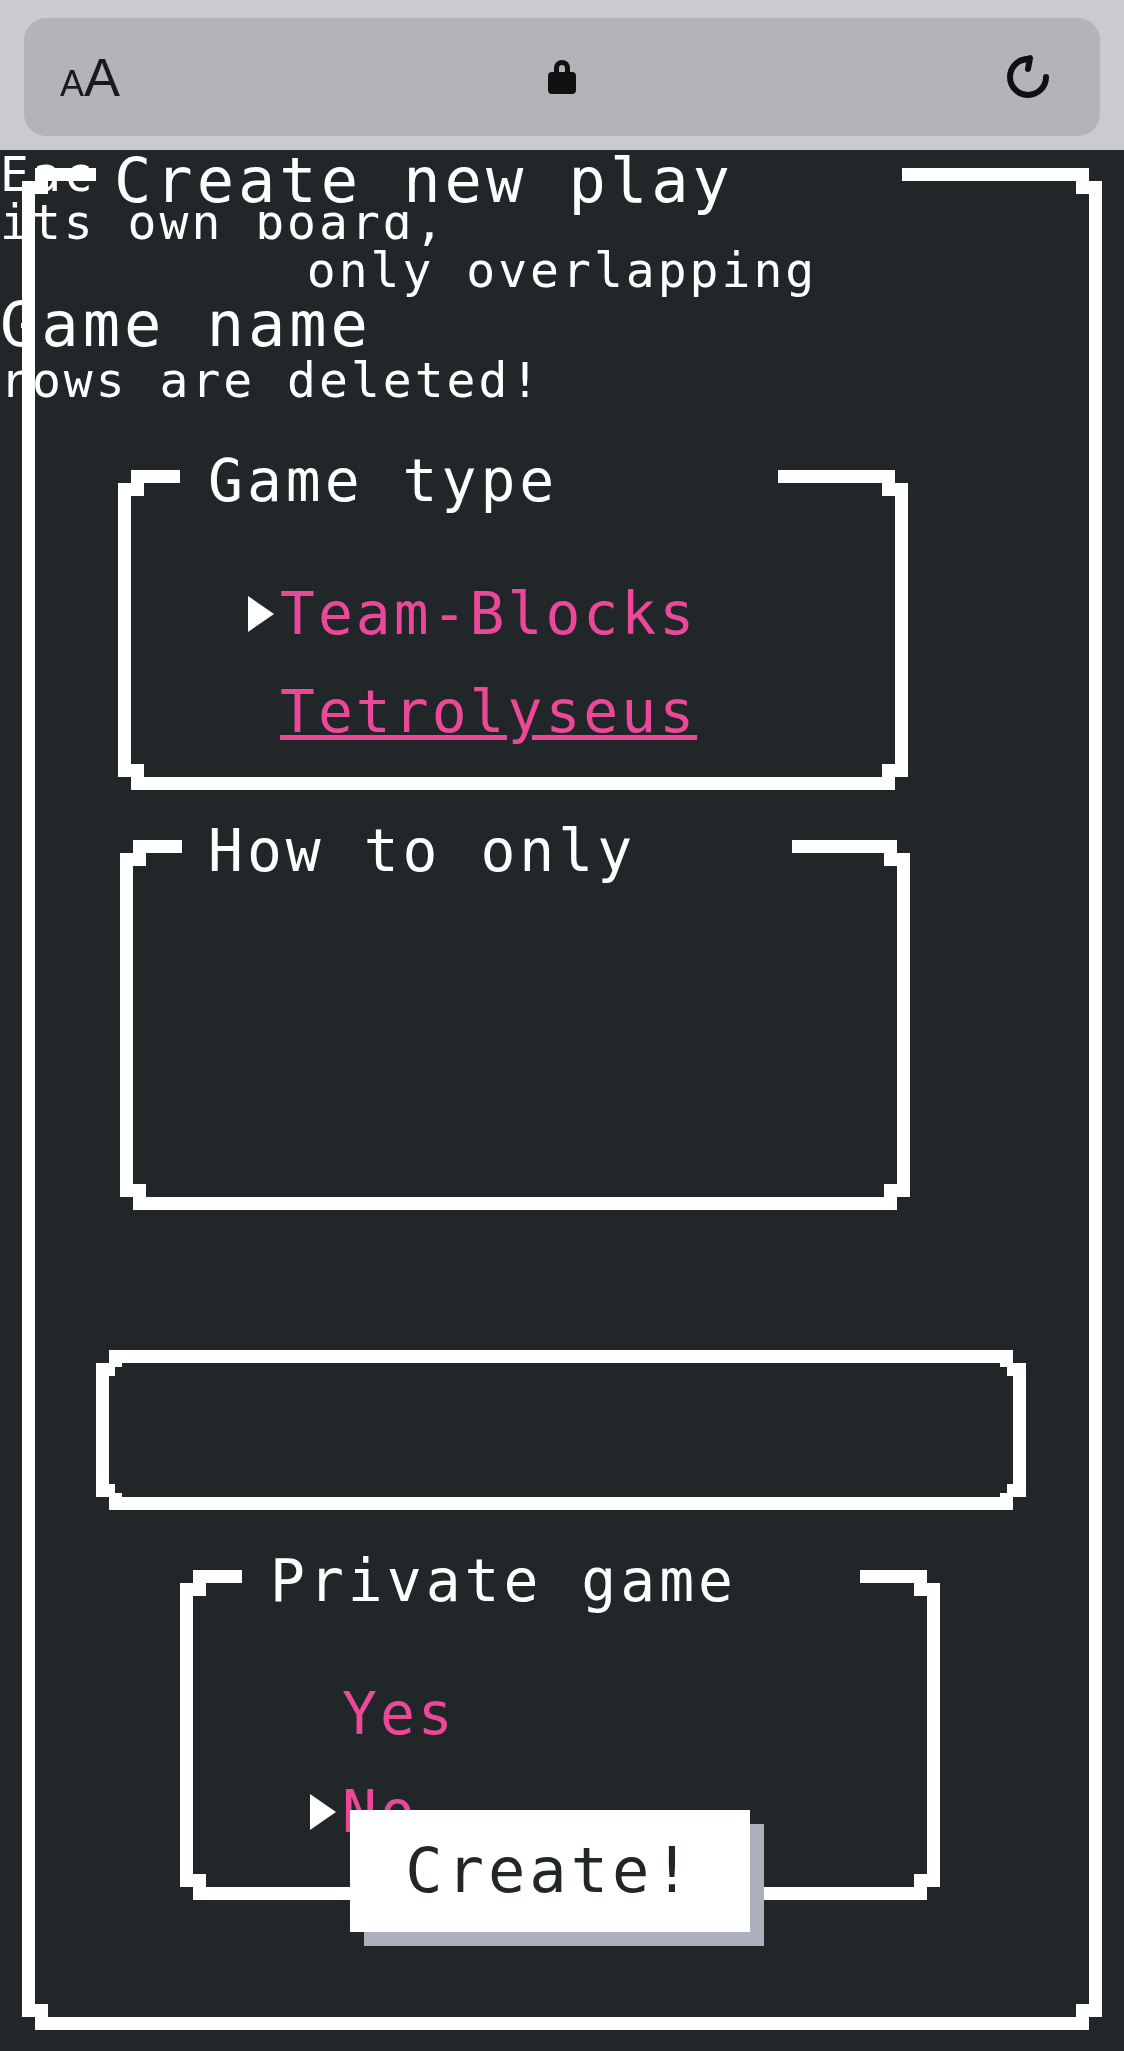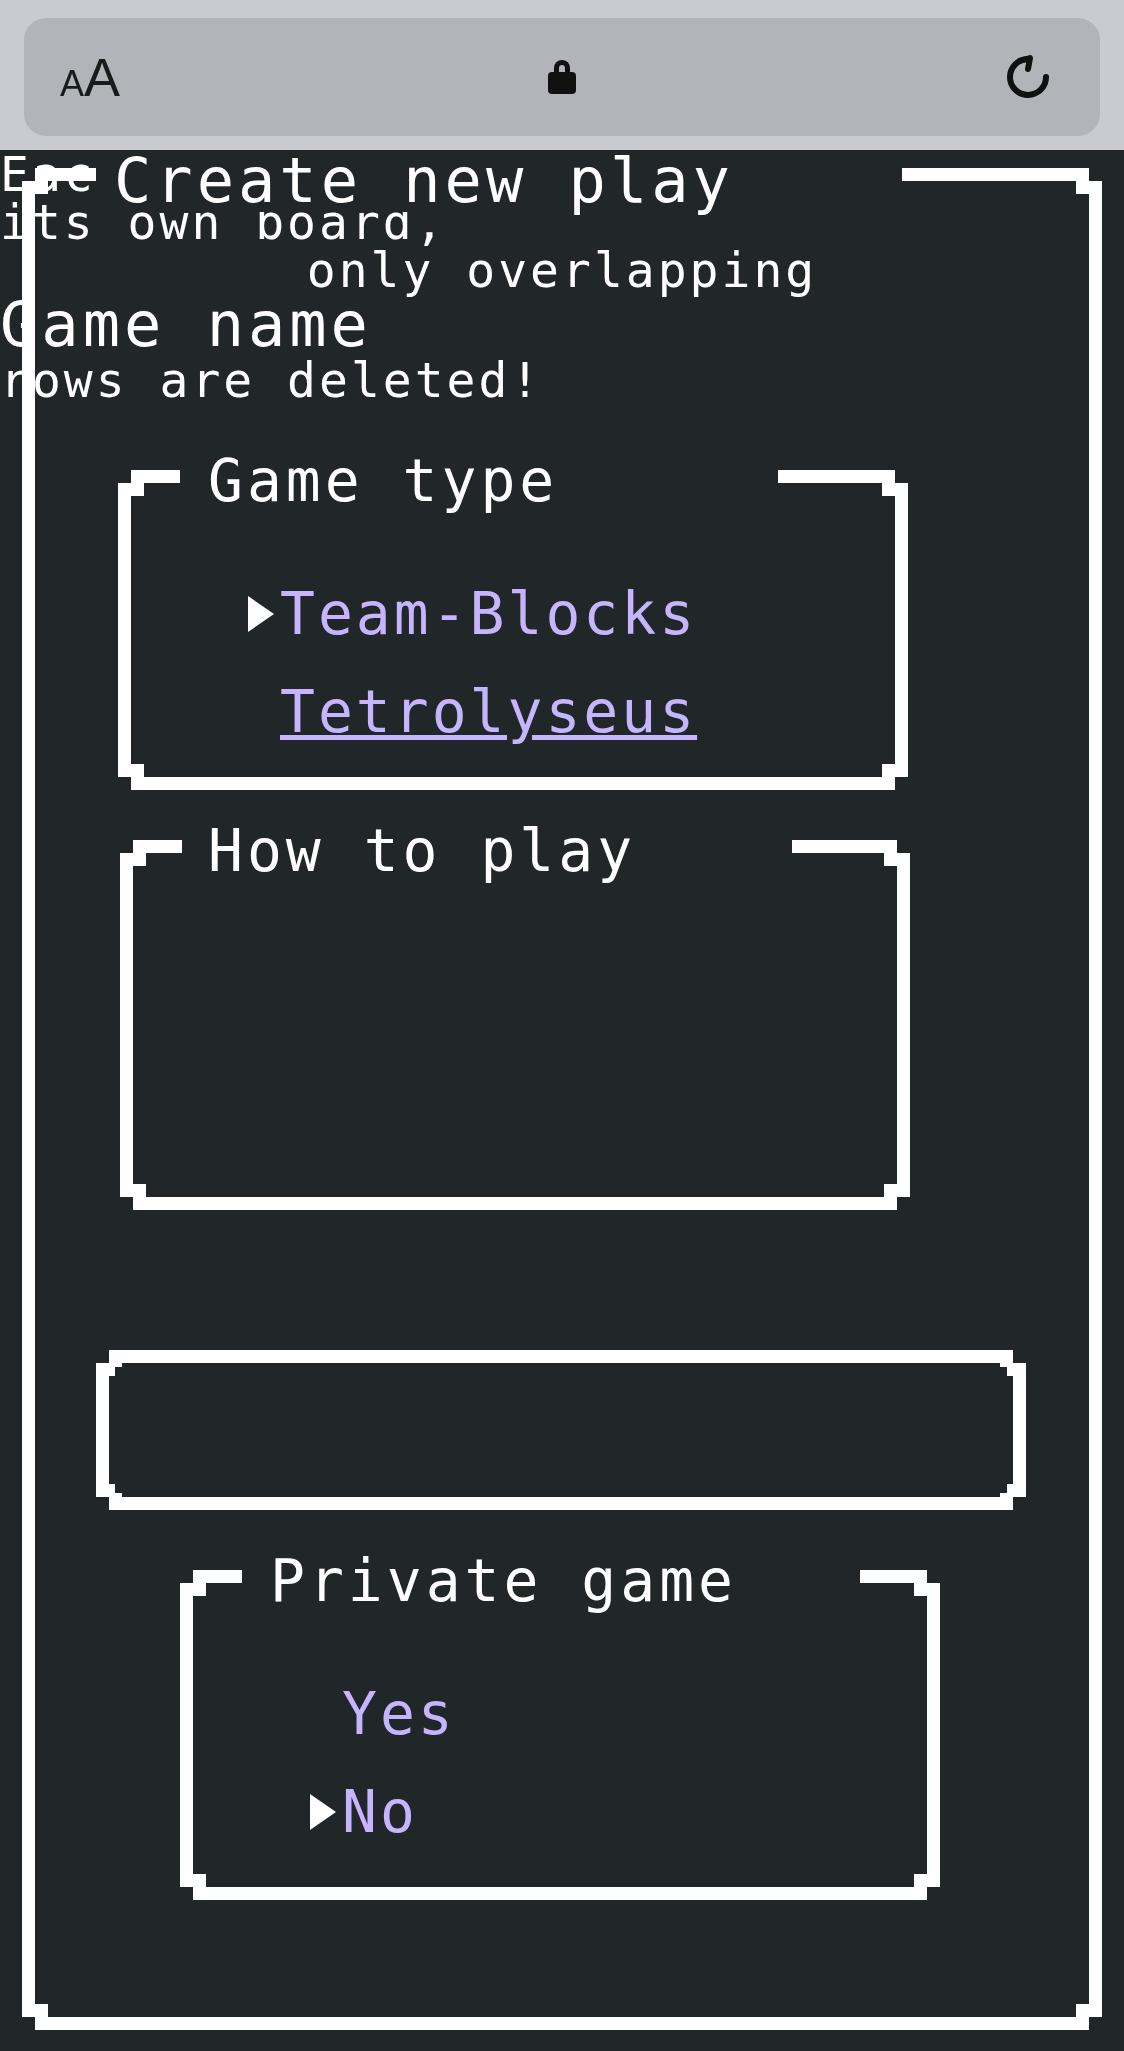--- a/index.html
+++ b/index.html
@@ -133,21 +133,21 @@
     color: #ffffff;
     line-height: 1;
     white-space: pre;
   }
 
   
   .opt-row {
     position: absolute;
     display: flex;
     align-items: center;
-    color: #c4b5fd;
+    color: #ec4899;
     white-space: nowrap;
     cursor: pointer;
   }
   .cursor-tri {
     flex: none;
     width: 0; height: 0;
     border-left: 26px solid #ffffff;
     border-top: 18px solid transparent;
     border-bottom: 18px solid transparent;
     margin-right: 6px;
@@ -254,21 +254,21 @@
       <div class="bar" style="left: 672px; top: 0px; width: 105px; height: 13px;"></div>
       <div class="bar" style="left: 13px; top: 357px; width: 764px; height: 13px;"></div>
       <div class="bar" style="left: 0px; top: 13px; width: 13px; height: 344px;"></div>
       <div class="bar" style="left: 777px; top: 13px; width: 13px; height: 344px;"></div>
       <div class="step" style="left: 0px; top: 0px; width: 13px; height: 13px; background: transparent;"></div>
       <div class="step" style="left: 13px; top: 13px; width: 13px; height: 13px;"></div>
       <div class="step" style="left: 764px; top: 13px; width: 13px; height: 13px;"></div>
       <div class="step" style="left: 13px; top: 344px; width: 13px; height: 13px;"></div>
       <div class="step" style="left: 764px; top: 344px; width: 13px; height: 13px;"></div>
     </div>
-  <div class="legend" id="legend-howto" style="font-size: 58px; letter-spacing: 4px; left: 190px; top: 672px;">How to play</div>
+  <div class="legend" id="legend-howto" style="font-size: 58px; letter-spacing: 4px; left: 190px; top: 672px;">How to only</div>
 
   <div class="pixtext" id="howto-l0" style="font-size: 48px; letter-spacing: 3px; left: 188px; top: 805px;">Each player has</div>
   <div class="pixtext" id="howto-l1" style="font-size: 48px; letter-spacing: 3px; left: 188px; top: 860px;">its own board,</div>
   <div class="pixtext" id="howto-l2" style="font-size: 48px; letter-spacing: 3px; left: 188px; top: 915px; text-align: center;">only overlapping</div>
   <div class="pixtext" id="gamename-label" style="font-size: 62px; letter-spacing: 4px; left: 90px; top: 1110px;">Game name</div>
 
   <div class="pixtext" id="howto-l3" style="font-size: 48px; letter-spacing: 3px; left: 188px; top: 970px;">rows are deleted!</div>
 
   <div class="pbox" id="frame-nameinput" style="left: 96px; top: 1200px; width: 930px; height: 160px;">
       <div class="bar" style="left: 13px; top: 0px; width: 904px; height: 13px;"></div>
@@ -299,14 +299,15 @@
 
   <div class="opt-row" id="pg-opt-0" style="font-size: 58px; letter-spacing: 3px; left: 310px; top: 1530px;">
     <span class="cursor-tri hidden"></span>
     <span>Yes</span>
   </div>
   <div class="opt-row" id="pg-opt-1" style="font-size: 58px; letter-spacing: 3px; left: 310px; top: 1628px;">
     <span class="cursor-tri"></span>
     <span>No</span>
   </div>
 
+  <button class="create-btn" id="create-button" style="left: 350px; top: 1660px; width: 400px; height: 122px; font-size: 62px; letter-spacing: 4px;">Create!</button>
 
 </div>
 
 </body></html>

